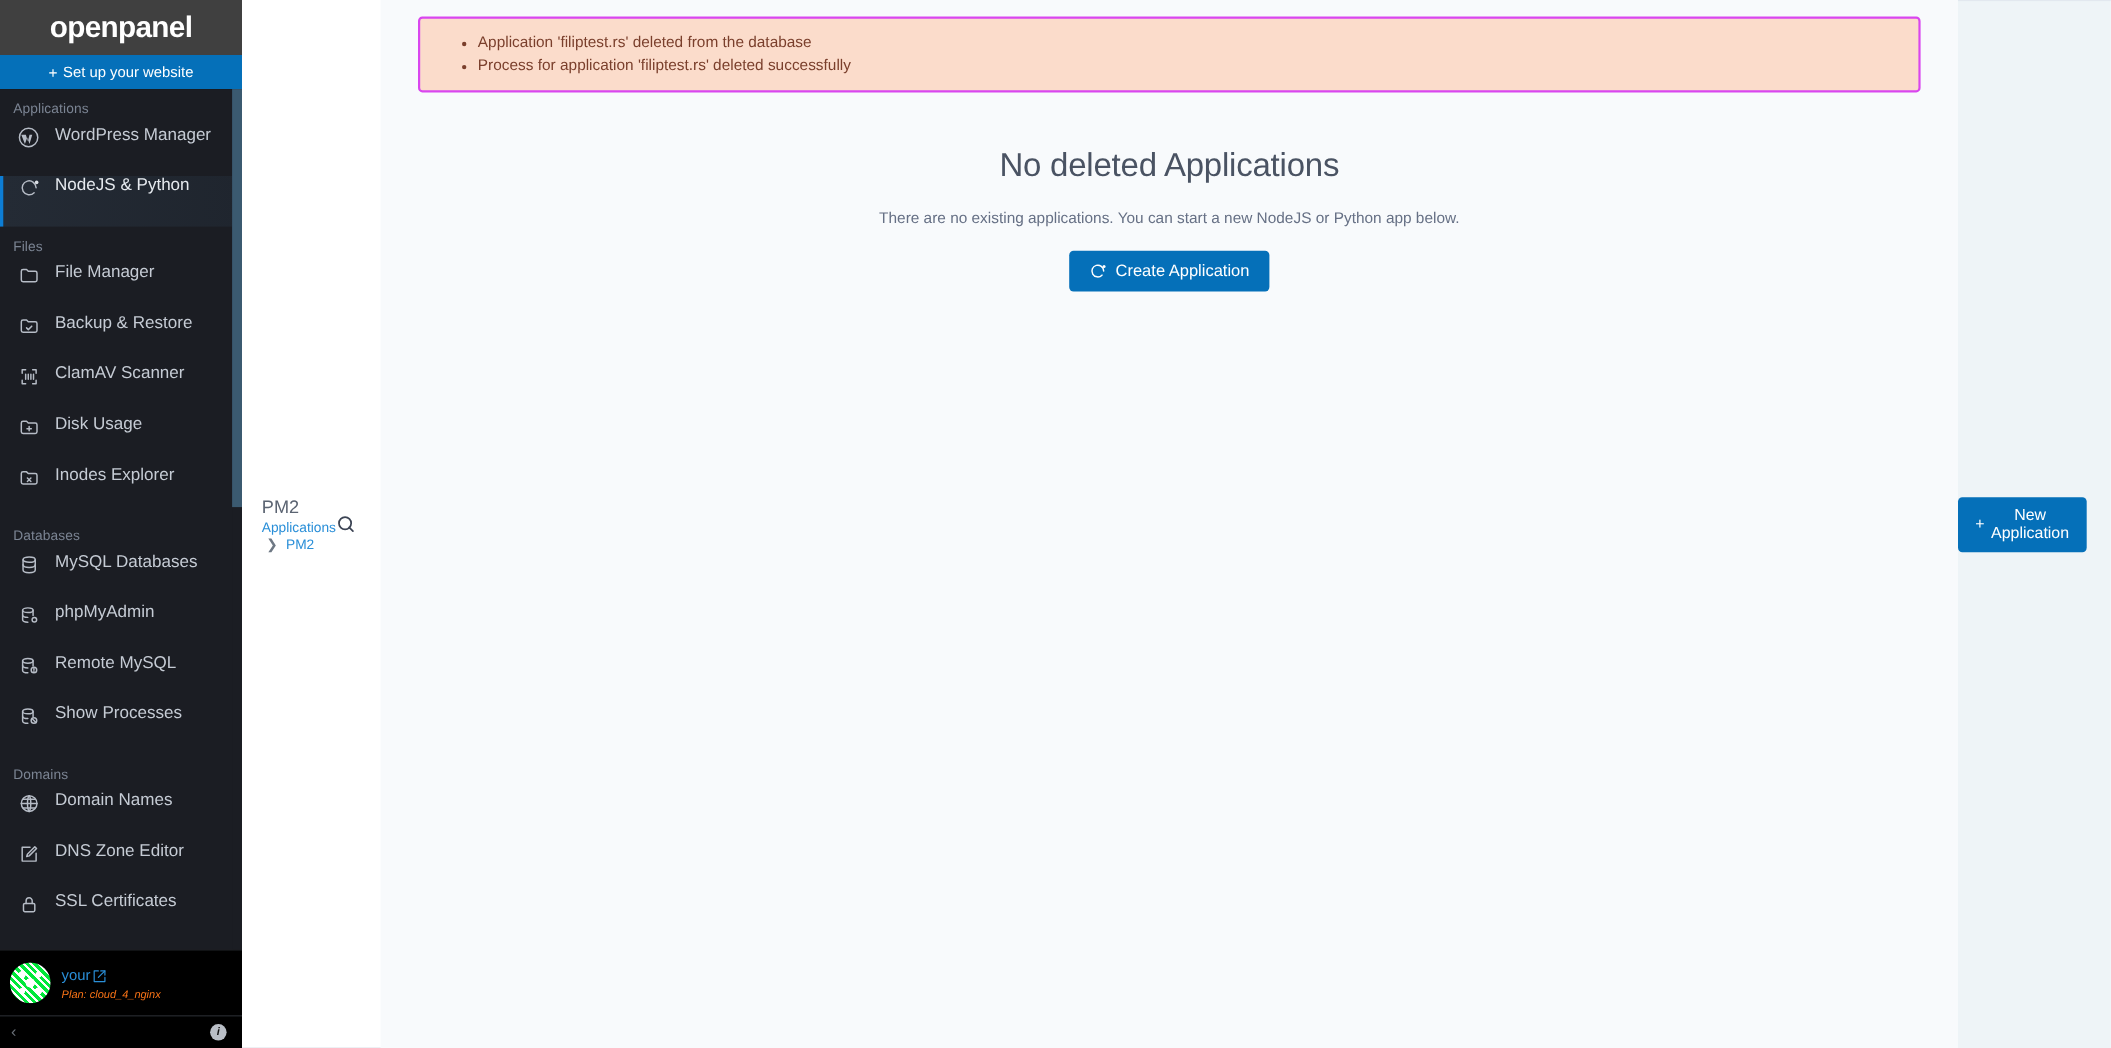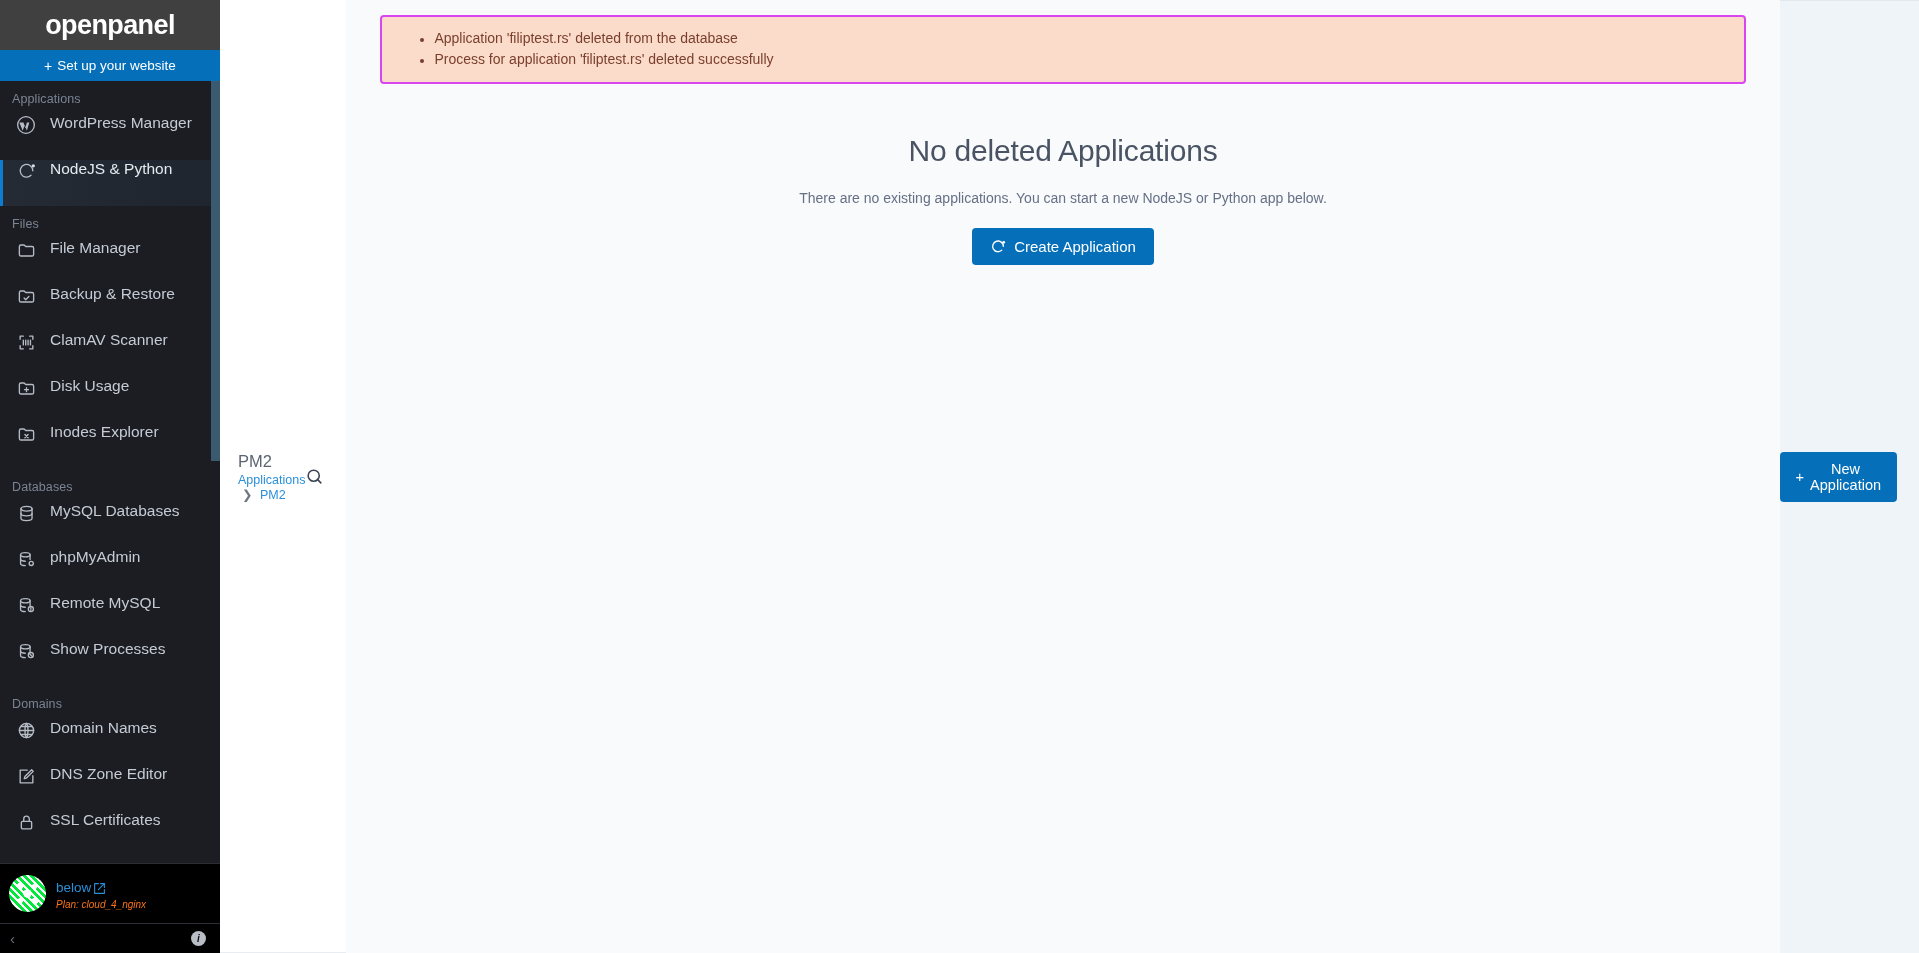--- a/index.html
+++ b/index.html
@@ -402,21 +402,21 @@
     <div id="sb-track">
       <div id="sb-thumb"></div>
     </div>
   </div>
 
   <div id="user-box">
     <div id="avatar"></div>
     <div id="user-meta">
       <div>
         <span id="user-name">
-          <span>below</span>
+          <span>your</span>
           <svg width="13" height="13" viewBox="0 0 24 24" fill="none" stroke="#2a8fd8" stroke-width="2" stroke-linecap="round" stroke-linejoin="round">
             <path d="M14 3h7v7"></path>
               <path d="M10 14L21 3"></path>
             <path d="M21 14v7H3V3h7"></path>
           </svg>
         </span>
       </div>
       <div id="user-plan">Plan: cloud_4_nginx</div>
     </div>
   </div>

